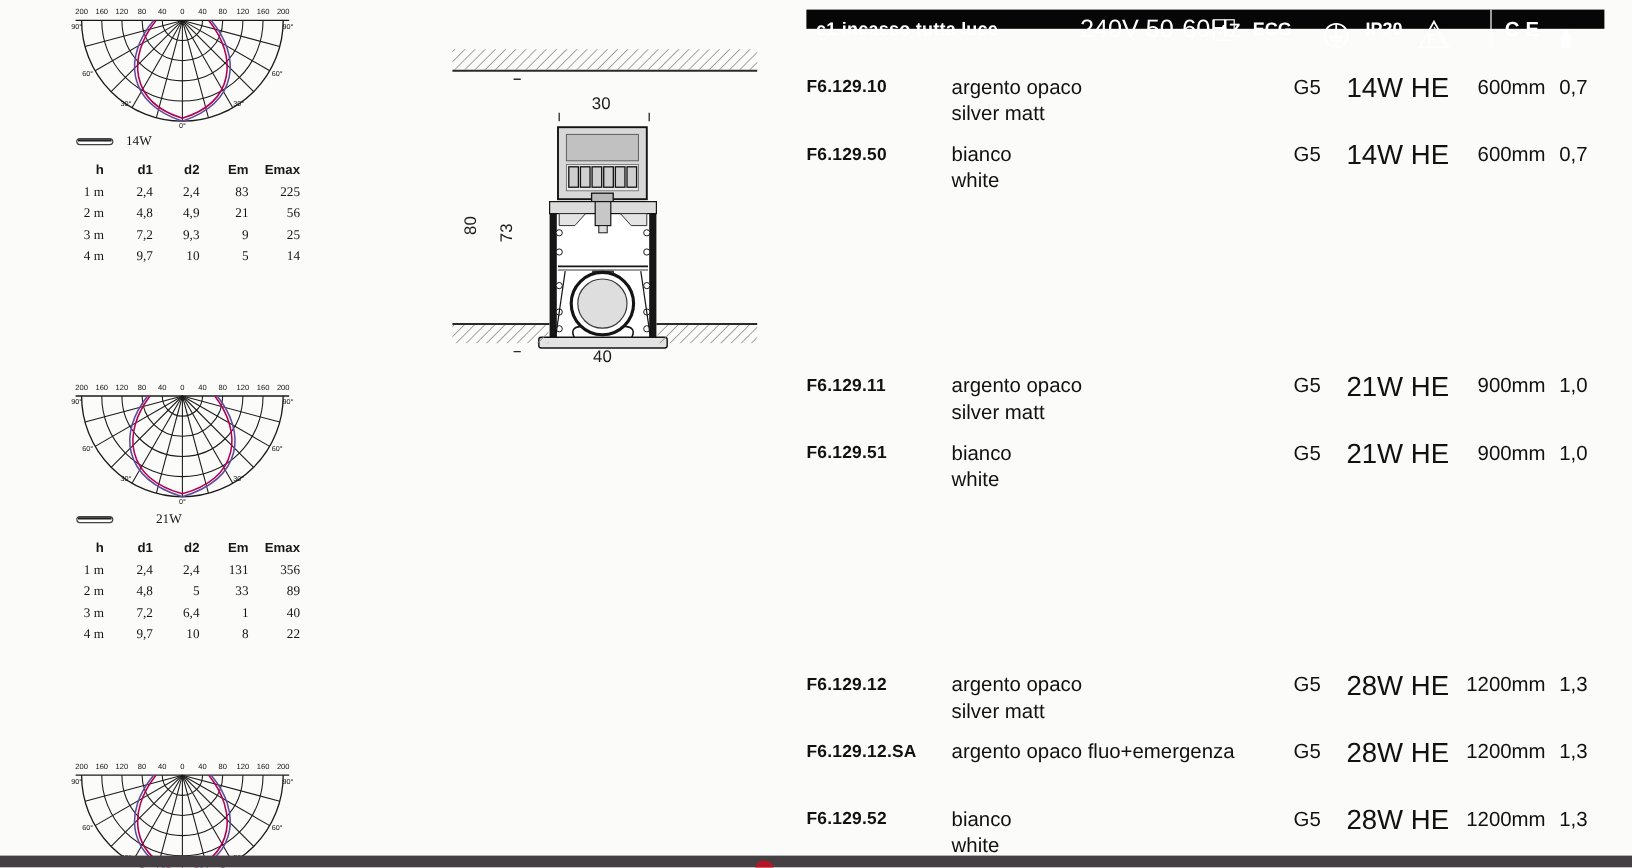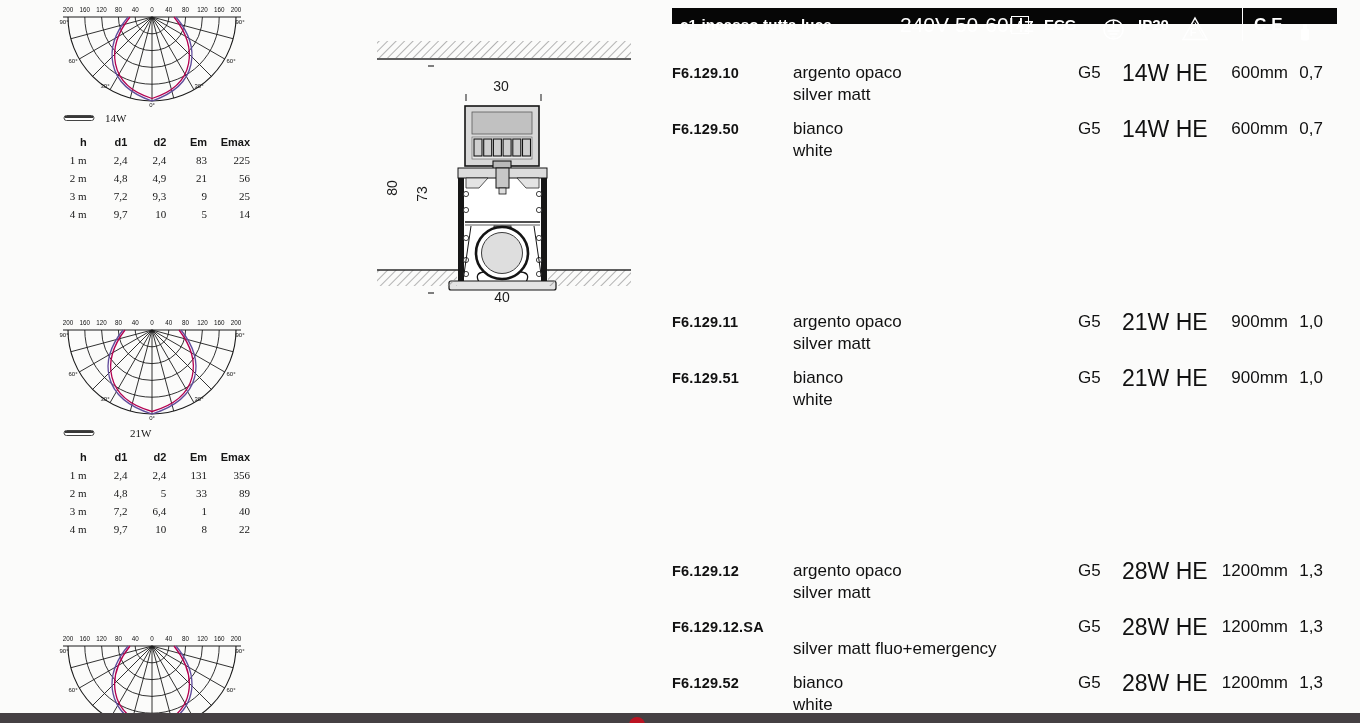--- a/index.html
+++ b/index.html
@@ -441,21 +441,21 @@
       <span class="p-code">F6.129.12</span>
       <span class="p-desc1">argento opaco</span>
       <span class="p-desc2">silver matt</span>
       <span class="p-lamp">G5</span>
       <span class="p-watt">28W HE</span>
       <span class="p-len">1200mm</span>
       <span class="p-fac">1,3</span>
     </div>
     <div class="prod-row">
       <span class="p-code">F6.129.12.SA</span>
-      <span class="p-desc2">silver matt fluo+emergency</span>
+      <span class="p-desc1">argento opaco fluo+emergenza</span>
       <span class="p-lamp">G5</span>
       <span class="p-watt">28W HE</span>
       <span class="p-len">1200mm</span>
       <span class="p-fac">1,3</span>
     </div>
     <div class="prod-row">
       <span class="p-code">F6.129.52</span>
       <span class="p-desc1">bianco</span>
       <span class="p-desc2">white</span>
       <span class="p-lamp">G5</span>

